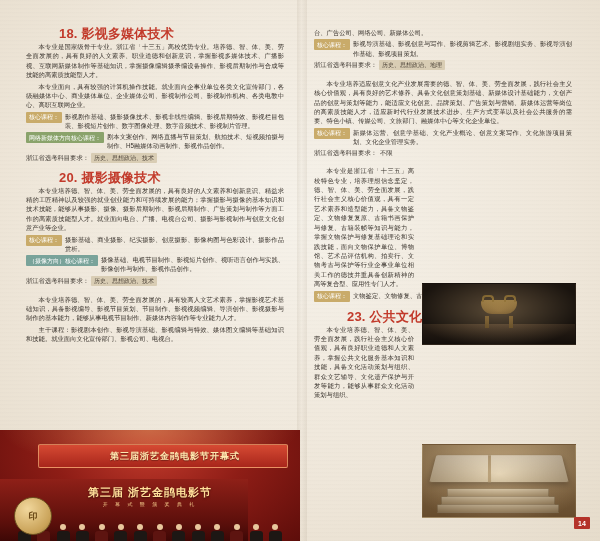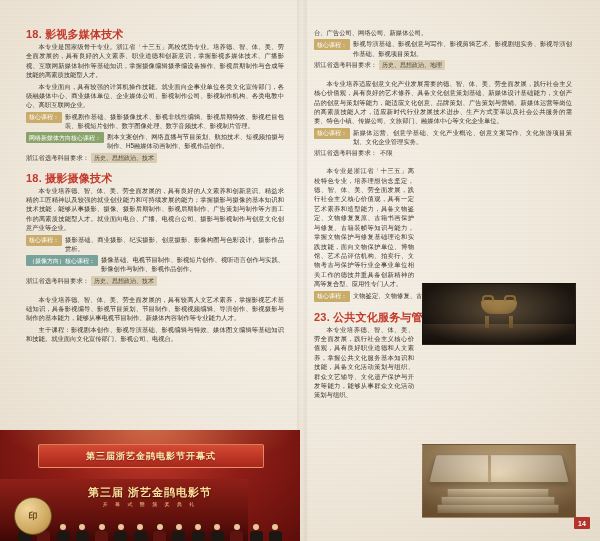--- a/index.html
+++ b/index.html
@@ -29,24 +29,25 @@
   .col{
     position:absolute;top:28px;width:258px;
   }
   .col-left{left:26px;}
   .col-right{left:314px;}
 
   .section{margin-bottom:9px;}
   .sec-title{
     color:#c23a2b;
     font-weight:bold;
-    font-size:11px;
+    font-size:13px;
     line-height:12px;
     letter-spacing:0.2px;
     margin-bottom:2px;
+    margin-left:33px;
   }
   .para{
     font-size:6.3px;
     line-height:9.4px;
     color:#3a342e;
     text-align:justify;
     text-indent:12.6px;
     margin:0 0 2px 0;
   }
   .para.noindent{text-indent:0;}
@@ -107,20 +108,21 @@
     position:absolute;left:38px;top:14px;width:224px;height:22px;
     background:linear-gradient(180deg,#d64a33,#a8261b);
     border:1px solid rgba(255,220,150,0.5);
     border-radius:2px;
     color:#ffe9b0;
     font-size:9px;
     font-weight:bold;
     display:flex;align-items:center;justify-content:center;
     letter-spacing:1px;
     text-shadow:0 1px 1px rgba(0,0,0,0.4);
+    padding-left:24px;
   }
   .pf-stage{
     position:absolute;left:0;bottom:0;width:248px;height:62px;
     background:linear-gradient(180deg,#8f2018 0%,#5c0f0b 70%,#3d0806 100%);
   }
   .pf-stage-text{
     position:absolute;left:30px;top:6px;width:240px;
     color:#ffdf9a;font-size:11px;font-weight:bold;text-align:center;
     letter-spacing:1px;
     text-shadow:0 1px 2px rgba(0,0,0,0.5);
@@ -227,21 +229,21 @@
         <span class="tag green">网络新媒体方向核心课程：</span>
         <span class="tagtext">剧本文案创作、网络直播与节目策划、航拍技术、短视频拍摄与制作、H5融媒体动画制作、影视作品创作。</span>
       </div>
       <div class="examrow">
         <span class="examlabel">浙江省选考科目要求：</span>
         <span class="exambox">历史、思想政治、技术</span>
       </div>
     </div>
 
     <div class="section">
-      <div class="sec-title">18. 摄影摄像技术</div>
+      <div class="sec-title">20. 摄影摄像技术</div>
       <p class="para">本专业培养德、智、体、美、劳全面发展的，具有良好的人文素养和创新意识、精益求精的工匠精神以及较强的就业创业能力和可持续发展的能力；掌握摄影与摄像的基本知识和技术技能，能够从事摄影、摄像、摄影后期制作、影视后期制作、广告策划与制作等方面工作的高素质技能型人才。就业面向电台、广播、电视台公司、摄影与影视制作与创意文化创意产业等企业。</p>
       <div class="tagrow">
         <span class="tag">核心课程：</span>
         <span class="tagtext">摄影基础、商业摄影、纪实摄影、创意摄影、影像构图与色彩设计、摄影作品赏析。</span>
       </div>
       <div class="tagrow">
         <span class="tag teal">（摄像方向）核心课程：</span>
         <span class="tagtext">摄像基础、电视节目制作、影视短片创作、视听语言创作与实践、影像创作与制作、影视作品创作。</span>
       </div>
       <div class="examrow">

